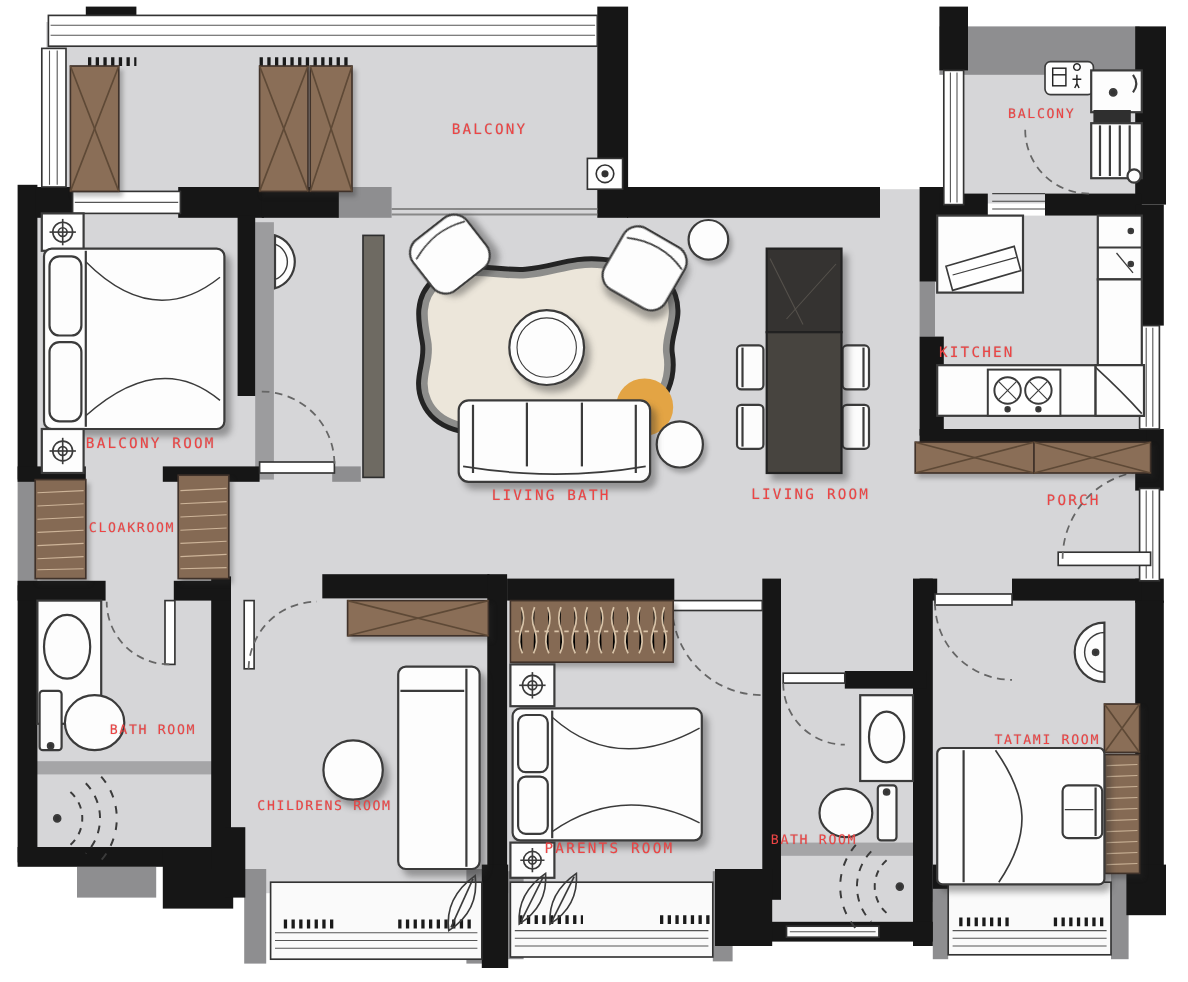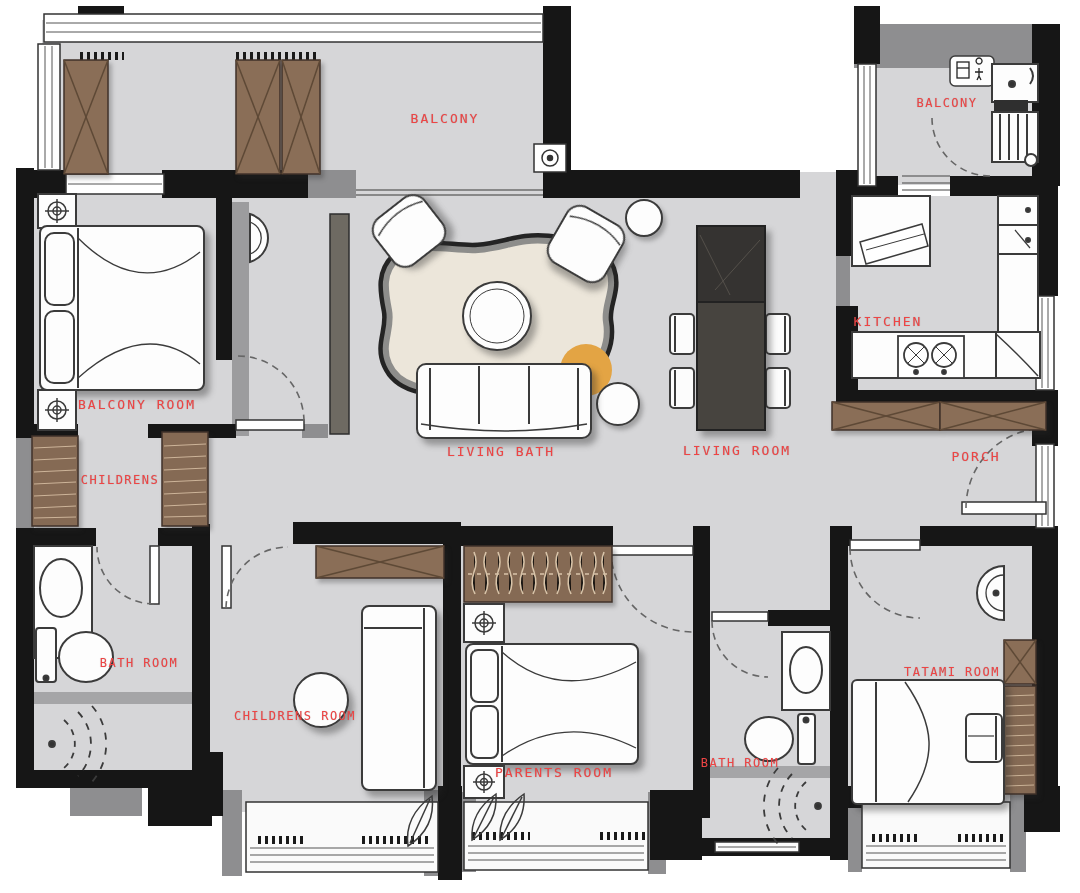--- a/index.html
+++ b/index.html
@@ -485,23 +485,23 @@
       <line x1="996" y1="716" x2="996" y2="760"></line>
       <line x1="968" y1="736" x2="994" y2="736" stroke-width="1.2"></line>
     </g>
   </g>
 
 </svg>
 
   <div class="room-label" style="left:445px;top:118px">BALCONY</div>
   <div class="room-label small" style="left:947px;top:103px">BALCONY</div>
   <div class="room-label" style="left:137px;top:404px">BALCONY ROOM</div>
-  <div class="room-label small" style="left:120px;top:480px">CHILDRENS</div>
+  <div class="room-label small" style="left:120px;top:480px">CLOAKROOM</div>
   <div class="room-label" style="left:501px;top:451px">LIVING BATH</div>
   <div class="room-label" style="left:737px;top:450px">LIVING ROOM</div>
   <div class="room-label" style="left:888px;top:321px">KITCHEN</div>
   <div class="room-label" style="left:976px;top:456px">PORCH</div>
   <div class="room-label small" style="left:139px;top:663px">BATH ROOM</div>
-  <div class="room-label small" style="left:295px;top:716px">CHILDRENS ROOM</div>
+  <div class="room-label small" style="left:295px;top:732px">CHILDRENS ROOM</div>
   <div class="room-label" style="left:554px;top:772px">PARENTS ROOM</div>
   <div class="room-label small" style="left:740px;top:763px">BATH ROOM</div>
   <div class="room-label small" style="left:952px;top:672px">TATAMI ROOM</div>
 </div>
 
 </body></html>

